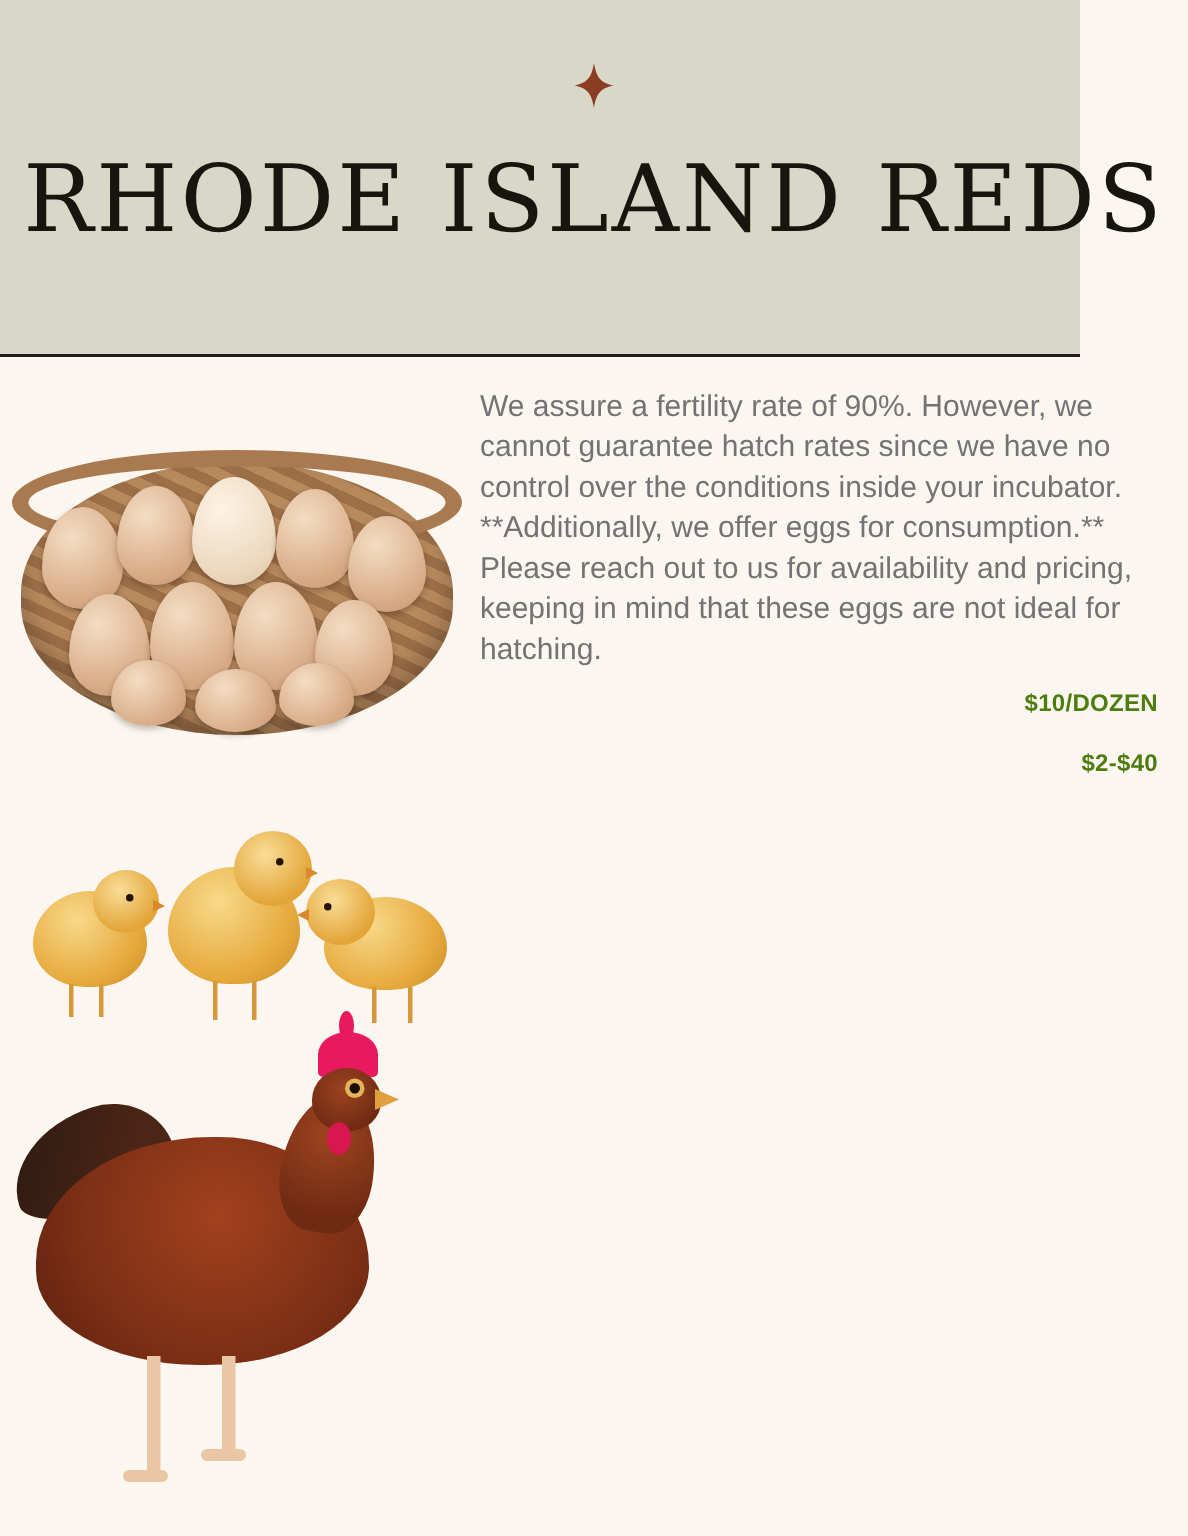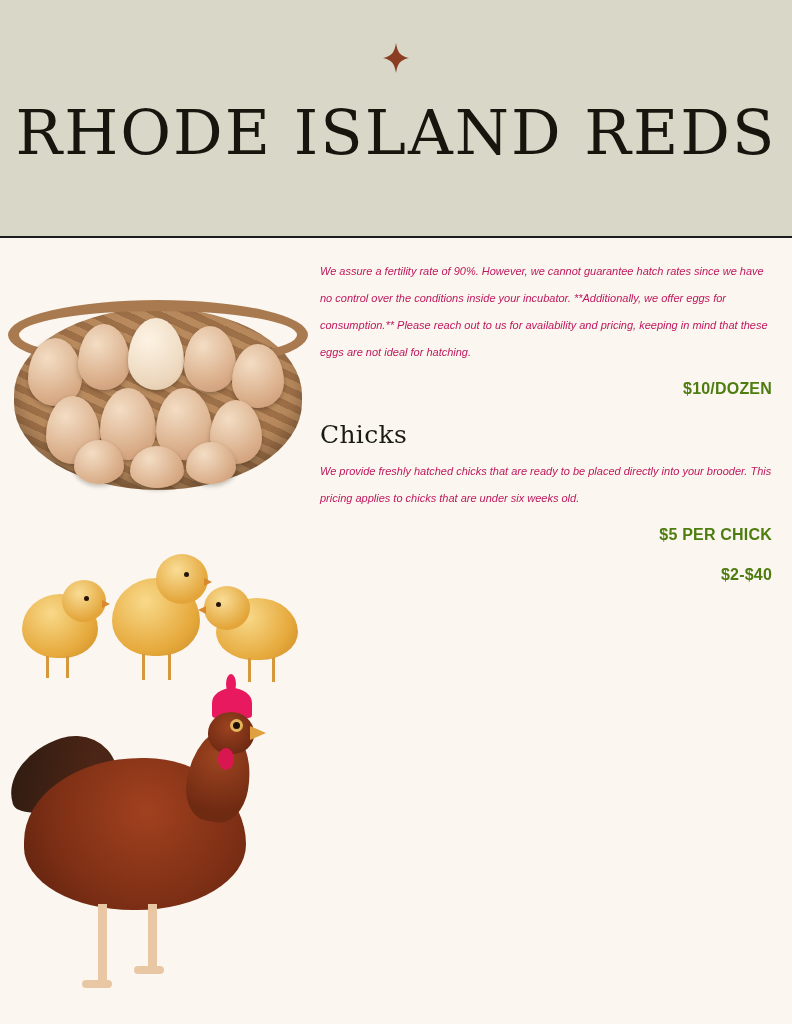--- a/index.html
+++ b/index.html
@@ -12,21 +12,21 @@
     background: #fbf6ef;
     font-family: "Liberation Sans", sans-serif;
     overflow: hidden;
     position: relative;
   }
 
   
   .header {
     position: absolute;
     top: 0; left: 0;
-    width: 792px;
+    width: 720px;
     height: 238px;
     background: #d9d7c7;
     border-bottom: 2px solid #1d1d1b;
     box-sizing: border-box;
     text-decoration: underline;
   }
   .header-ornament {
     position: absolute;
     top: 42px;
     left: 0;
@@ -85,25 +85,24 @@
   .sec-title {
     font-family: "DejaVu Serif", serif;
     font-size: 25px;
     font-weight: 400;
     color: #1b1b15;
     margin: 0 0 9px 0;
     letter-spacing: .3px;
   }
   .sec-body {
     font-family: "Liberation Sans", sans-serif;
-    font-size: 11px;
+    font-size: 20px;
     line-height: 27px;
-    color: #be185d;
+    color: #737373;
     margin: 0 0 14px 0;
-    font-style: italic;
   }
   .sec-price {
     font-family: "Liberation Sans", sans-serif;
     font-size: 16px;
     font-weight: bold;
     color: #4d7c0f;
     margin: 0 0 22px 0;
     letter-spacing: .2px;
     text-align: right;
   }
@@ -352,24 +351,19 @@
 
   </div>
 
   <div class="text-col">
 
     <div class="section">
       <p class="sec-body">We assure a fertility rate of 90%. However, we cannot guarantee hatch rates since we have no control over the conditions inside your incubator. **Additionally, we offer eggs for consumption.** Please reach out to us for availability and pricing, keeping in mind that these eggs are not ideal for hatching.</p>
       <p class="sec-price">$10/DOZEN</p>
     </div>
 
-    <div class="section">
-      <h2 class="sec-title">Chicks</h2>
-      <p class="sec-body">We provide freshly hatched chicks that are ready to be placed directly into your brooder. This pricing applies to chicks that are under six weeks old.</p>
-      <p class="sec-price">$5 PER CHICK</p>
-    </div>
 
     <div class="section">
       <p class="sec-price">$2-$40</p>
     </div>
 
   </div>
 </div>
 
 </body></html>

